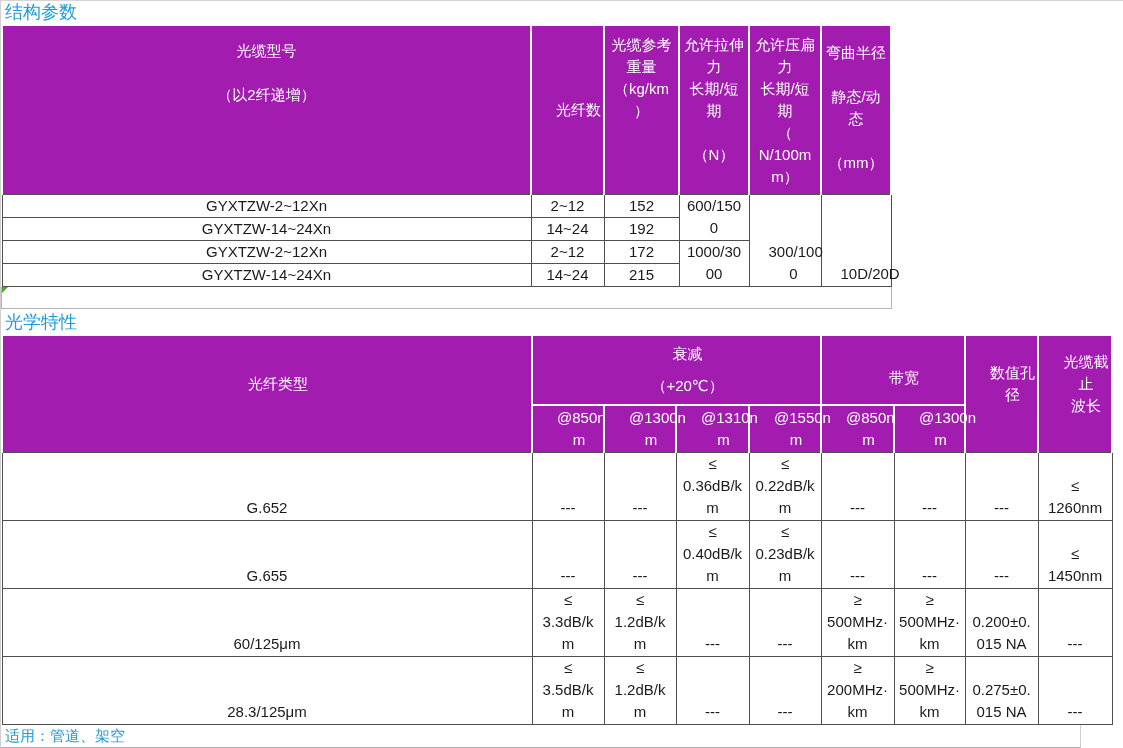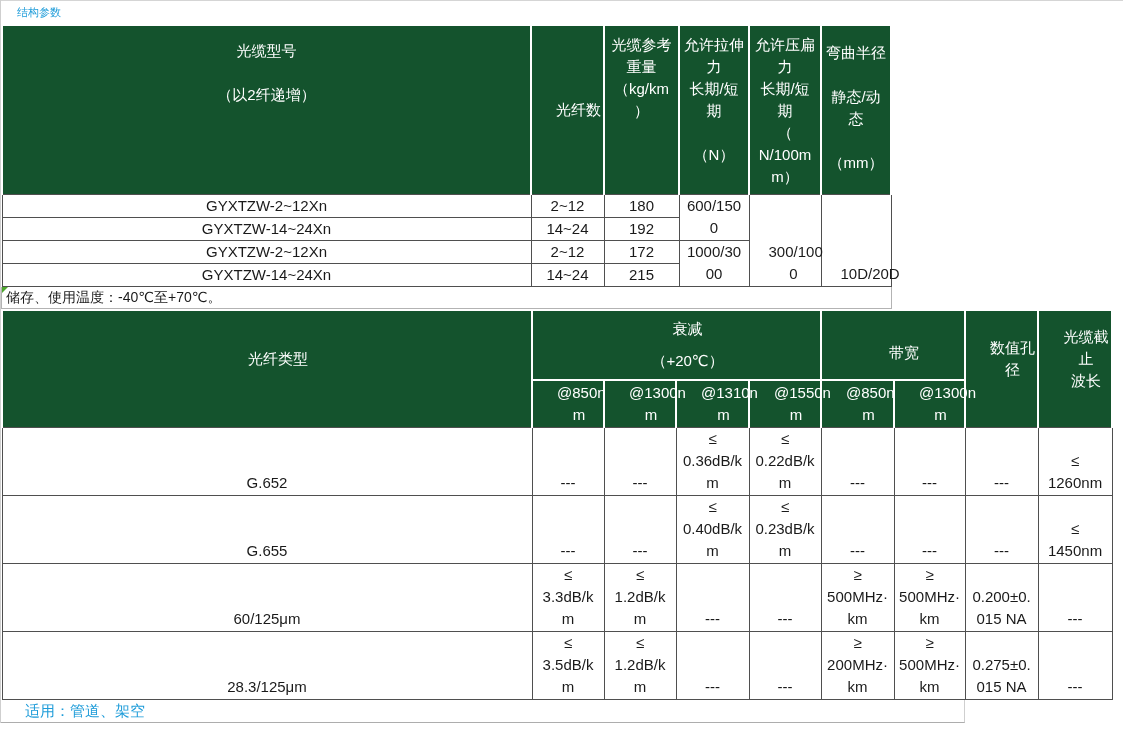--- a/index.html
+++ b/index.html
@@ -1,27 +1,27 @@
 <!DOCTYPE html>
 <html><head>
 <meta charset="utf-8">
 <style>
   html,body{margin:0;padding:0;background:#fff;}
   body{width:1123px;font-family:"Liberation Sans","DejaVu Sans",sans-serif;color:#1a1a1a;}
   .page{width:1123px;border-left:1px solid #cfcfcf;box-sizing:border-box;position:relative;}
 
-  .sec-title{height:24px;line-height:24px;padding-left:16px;font-size:11px;color:#1e9cd9;background:#fff;}
+  .sec-title{height:24px;line-height:24px;padding-left:4px;font-size:18px;color:#1e9cd9;background:#fff;}
   .sec-title.first{border-top:1px solid #d5d5d5;height:23px;line-height:22px;}
   .sec-title.second{height:25px;line-height:26px;}
 
   table{border-collapse:collapse;table-layout:fixed;}
   .t1{width:890px;}
   .t2{width:1111px;}
 
-  th{background:#14532d;color:#ffffff;font-weight:normal;font-size:15px;
+  th{background:#a21caf;color:#ffffff;font-weight:normal;font-size:15px;
      border:2px solid #ffffff;border-bottom:none;white-space:pre-line;
      text-align:center;line-height:22px;padding:0 2px;}
   td{border:1px solid #4f4f4f;font-size:15px;text-align:center;
      white-space:pre-line;line-height:22px;padding:0 2px;color:#1a1a1a;}
 
   
   .t1 .hrow{height:169px;}
   .va-top{vertical-align:top;}
   .va-mid{vertical-align:middle;padding-left:24px;}
   .pt14{padding-top:14px;}
@@ -40,23 +40,23 @@
   .t2 .grp{border-bottom:2px solid #ffffff;text-align:center;}
   .t2 .drow{height:67px;}
   .t2 td{vertical-align:bottom;padding-bottom:1px;}
 
   .note-row{width:891px;box-sizing:border-box;height:22px;line-height:21px;
     border:1px solid #b3b3b3;border-top:none;font-size:14px;padding-left:4px;
     position:relative;background:#fff;}
   .comment-triangle{position:absolute;top:0;left:0;width:0;height:0;
     border-top:6px solid #4ea72e;border-right:6px solid transparent;}
 
-  .footer-row{width:964px;box-sizing:border-box;height:23px;line-height:22px;
+  .footer-row{width:1080px;box-sizing:border-box;height:23px;line-height:22px;
     border-bottom:1px solid #adadad;border-right:1px solid #cfcfcf;
-    font-size:15px;color:#1e9cd9;padding-left:24px;background:#fff;}
+    font-size:15px;color:#1e9cd9;padding-left:4px;background:#fff;}
 </style>
 </head>
 <body>
 
 <div class="page">
 
   <div class="sec-title first">结构参数</div>
 
   <table class="t1">
     <colgroup>
@@ -93,21 +93,21 @@
       <th class="va-top pt16">弯曲半径
 
 静态/动
 态
 
 （mm）</th>
     </tr>
     <tr class="drow">
       <td>GYXTZW-2~12Xn</td>
       <td>2~12</td>
-      <td>180</td>
+      <td>152</td>
       <td rowspan="2">600/150
 0</td>
       <td rowspan="4" class="bottom-merge">300/100
 0</td>
       <td rowspan="4" class="bottom-merge">10D/20D</td>
     </tr>
     <tr class="drow">
       <td>GYXTZW-14~24Xn</td>
       <td>14~24</td>
       <td>192</td>
@@ -122,23 +122,23 @@
     <tr class="drow">
       <td>GYXTZW-14~24Xn</td>
       <td>14~24</td>
       <td>215</td>
     </tr>
   </tbody>
     </table>
 
   <div class="note-row">
     <span class="comment-triangle"></span>
-    <span>储存、使用温度：-40℃至+70℃。</span>
   </div>
 
+  <div class="sec-title second">光学特性</div>
 
   <table class="t2">
     <colgroup>
       <col style="width:530px">
         <col style="width:72px">
         <col style="width:72px">
       <col style="width:73px">
         <col style="width:72px">
         <col style="width:73px">
       <col style="width:71px">

